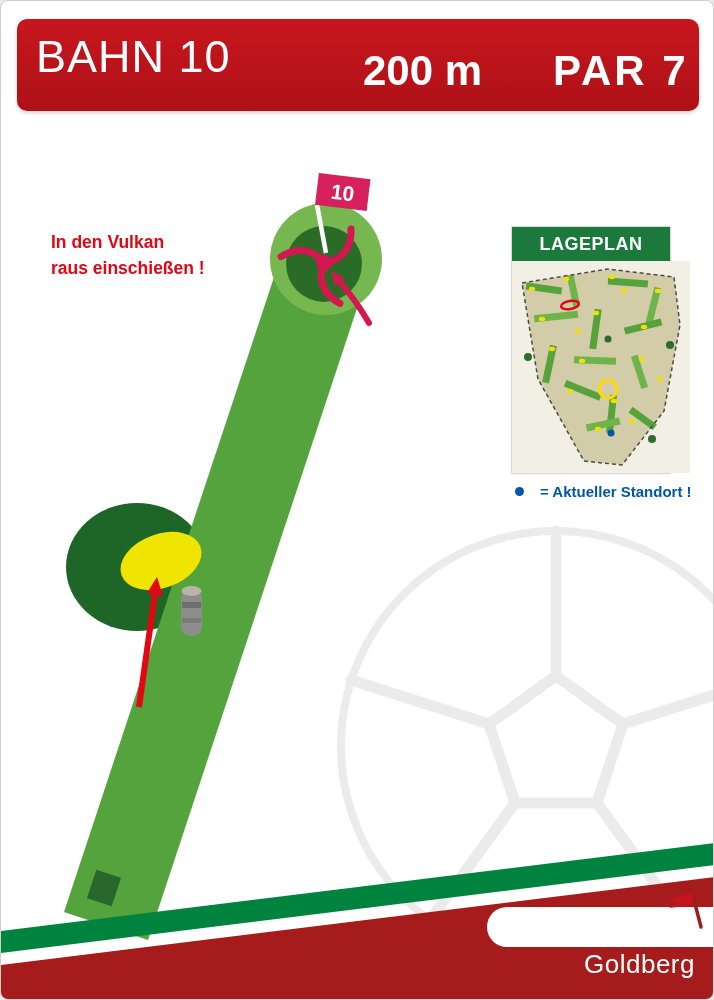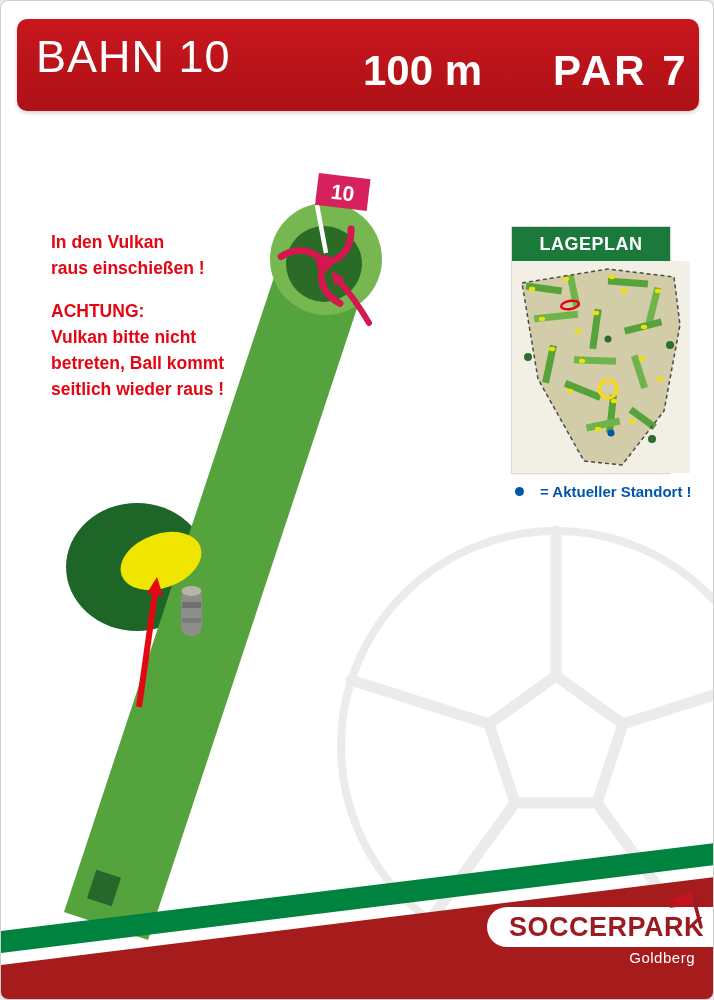--- a/index.html
+++ b/index.html
@@ -41,21 +41,21 @@
     color:#0057a8; font-weight:700; font-size:15px; }
   .standort-dot { width:9px; height:9px; border-radius:50%; background:#0057a8; flex:0 0 auto; }
 
   
   .brand-panel { position:absolute; left:486px; top:906px; width:228px; height:40px;
     background:#fff; border-radius:24px 0 0 24px;
     display:flex; align-items:center; padding-left:22px; box-sizing:border-box; z-index:5; }
   .brand-name { color:#9c1b20; font-size:27px; font-weight:800; letter-spacing:.5px; }
   .brand-flag { position:absolute; right:4px; top:-18px; }
   .brand-location { position:absolute; right:18px; top:948px; z-index:5;
-    color:#fff; font-size:15px; font-weight:500; letter-spacing:.5px; }
+    color:#fff; font-size:26px; font-weight:500; letter-spacing:.5px; }
 </style>
 </head>
 <body>
 
 <div class="page">
 
   <svg class="art" viewBox="0 0 714 1000" aria-hidden="true">
 
     <g stroke="#ebebeb" fill="none" stroke-width="11" stroke-linecap="round">
       <circle cx="555" cy="745" r="215" stroke-width="8"></circle>
@@ -101,31 +101,27 @@
       <rect x="314" y="172" width="52" height="32" fill="#d6215c"></rect>
       <text x="340" y="196" text-anchor="middle" font-size="21" font-weight="bold" fill="#ffffff">10</text>
     </g>
 
     <polygon points="0,930 714,842 714,864 0,952" fill="#00833e"></polygon>
     <polygon points="0,964 714,876 714,1000 0,1000" fill="#a61b1b"></polygon>
   </svg>
 
   <div class="header">
     <span class="title">BAHN 10</span>
-    <span class="dist">100 m</span>
+    <span class="dist">200 m</span>
     <span class="par">PAR 7</span>
   </div>
 
   <div class="instructions">
     <p>In den Vulkan
 raus einschießen !</p>
-    <p>ACHTUNG:
-Vulkan bitte nicht
-betreten, Ball kommt
-seitlich wieder raus !</p>
   </div>
 
   <div class="lageplan">
     <div class="lageplan-header">LAGEPLAN</div>
     <svg class="lageplan-map" width="178" height="212" viewBox="0 0 178 212" aria-hidden="true">
       <rect width="178" height="212" fill="#f2efe4"></rect>
       <path d="M 10 22 L 96 8 L 162 16 L 168 64 L 152 150 L 110 204 L 72 200 L 26 118 Z" fill="#d3cca8"></path>
       <g fill="#57a33b">
         <rect x="14" y="24" width="36" height="7" transform="rotate(8 32 27)"></rect>
         <rect x="58" y="14" width="7" height="32" fill="#6fb44a" transform="rotate(-12 61 30)"></rect>
@@ -173,21 +169,20 @@
       <path d="M 10 22 L 96 8 L 162 16 L 168 64 L 152 150 L 110 204 L 72 200 L 26 118 Z" fill="none" stroke="#4a4a4a" stroke-width="1.5" stroke-dasharray="4 3"></path>
     </svg>
   </div>
 
   <div class="standort">
     <span class="standort-dot"></span>
     <span>= Aktueller Standort !</span>
   </div>
 
   <div class="brand-panel">
-    <span class="brand-name">SOCCERPARK</span>
     <svg class="brand-flag" width="44" height="42" viewBox="0 0 44 42" aria-hidden="true">
       <line x1="34" y1="38" x2="26" y2="7" stroke="#9c1b20" stroke-width="3.5" stroke-linecap="round"></line>
       <polygon points="26,4 2,9 10,14 2,19 26,16" fill="#c41420"></polygon>
     </svg>
   </div>
   <div class="brand-location">Goldberg</div>
 
 </div>
 
 </body></html>

